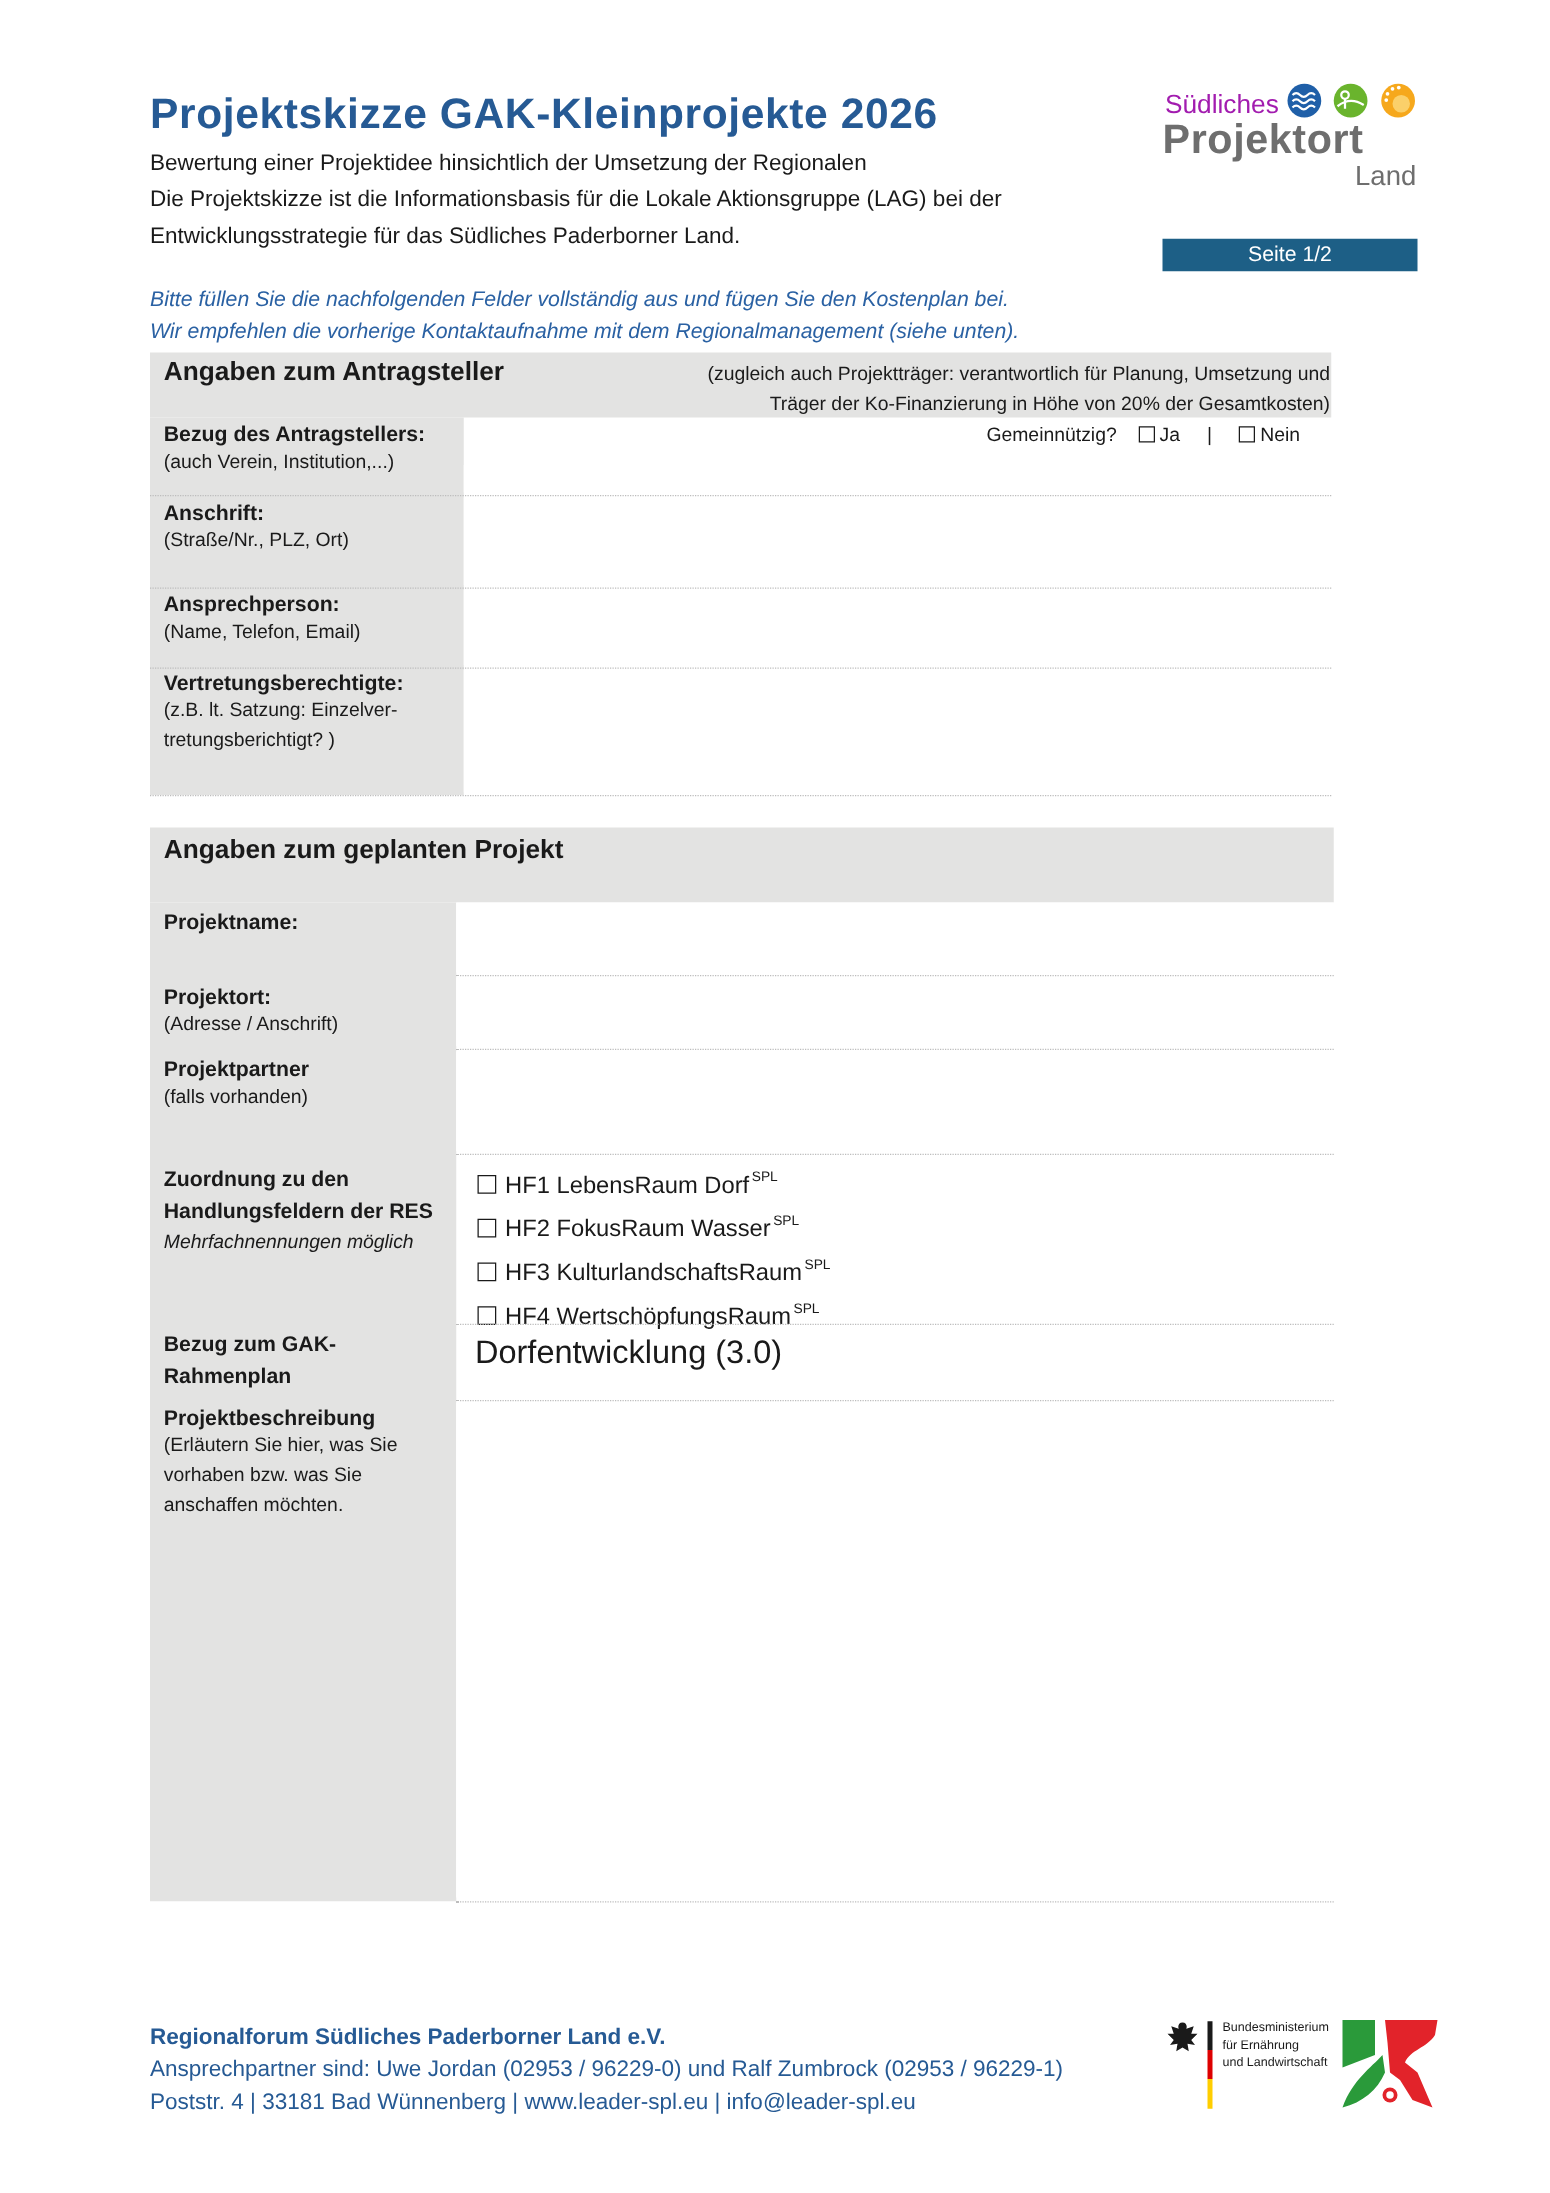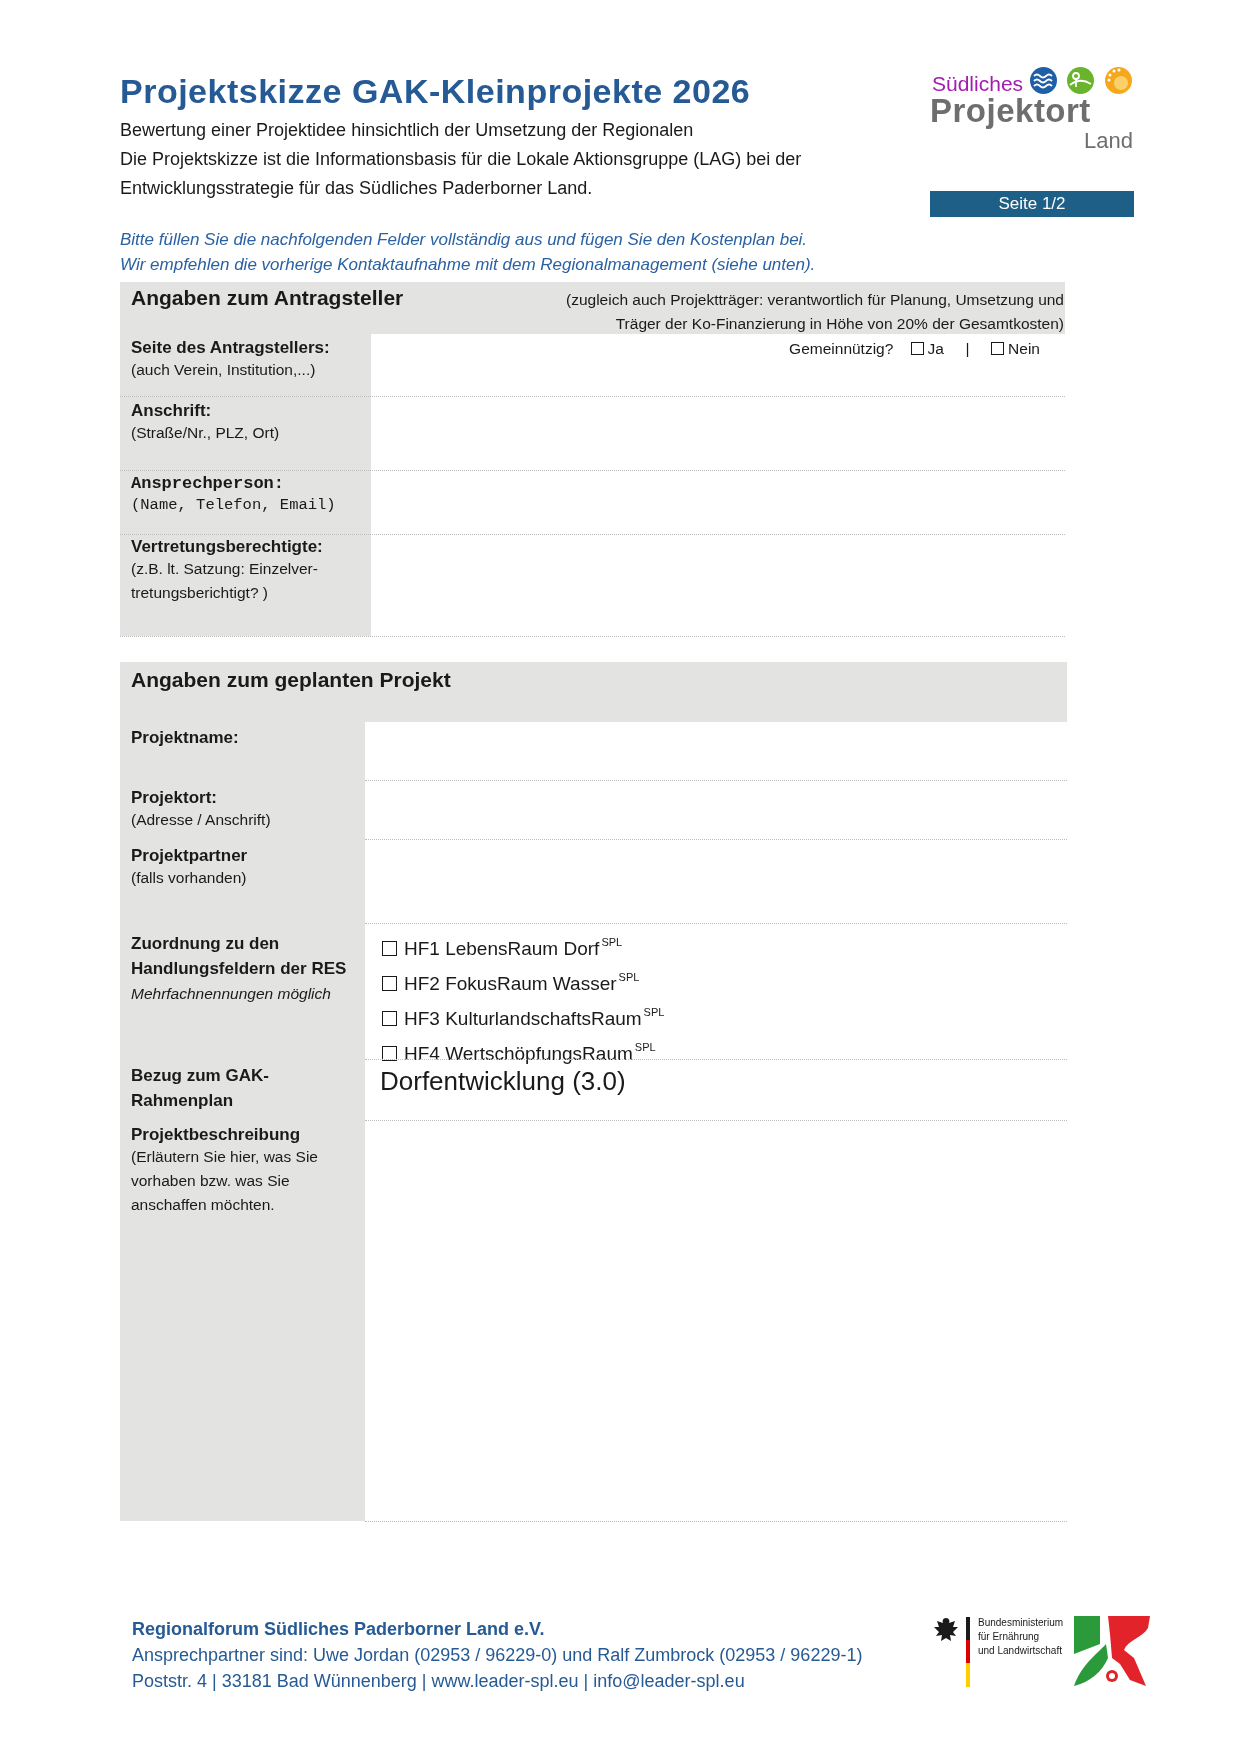--- a/index.html
+++ b/index.html
@@ -52,21 +52,21 @@
   .sec2-col { left: 120px; top: 722px; width: 245px; height: 799px; }
 
   .hf-list { left: 382px; top: 928px; font-size: 19px; line-height: 28px; color: #1a1a1a; }
   .hf-item { white-space: nowrap; }
   .hf-item sup { font-size: 11px; vertical-align: 9px; margin-left: 2px; }
   .hf-item .cb { width: 13px; height: 13px; margin-right: 7px; }
 
   .gak-value { left: 380px; top: 1066px; font-size: 26px; color: #1a1a1a; white-space: nowrap; }
 
   
-  .footer { left: 132px; top: 1616px; font-size: 18px; line-height: 26px; color: #265a94; }
+  .footer { left: 120px; top: 1616px; font-size: 18px; line-height: 26px; color: #265a94; }
   .footer div { white-space: nowrap; }
   .footer .org { font-weight: bold; }
 
   .bmel { left: 928px; top: 1612px; width: 150px; height: 80px; }
   .bmel-eagle { position: absolute; left: 4px; top: 4px; font-size: 22px; color: #1a1a1a; }
   .bmel-bar { position: absolute; left: 38px; top: 5px; width: 4px; height: 70px;
               background: linear-gradient(#1a1a1a 0 33%, #dd0000 33% 66%, #ffce00 66% 100%); }
   .bmel-text { position: absolute; left: 50px; top: 4px; font-size: 10px; line-height: 14px; color: #1a1a1a; }
   .bmel-text div { white-space: nowrap; }
 
@@ -117,21 +117,21 @@
 
 <div class="abs section-head sec1-head"></div>
 <div class="abs sec1-title">Angaben zum Antragsteller</div>
 <div class="abs sec1-note">
   <div>(zugleich auch Projektträger: verantwortlich für Planung, Umsetzung und</div>
   <div>Träger der Ko-Finanzierung in Höhe von 20% der Gesamtkosten)</div>
 </div>
 <div class="abs grey-col sec1-col"></div>
 
 <div class="abs" style="left:131px; top:338px;">
-  <div class="label-bold">Seite des Antragstellers:</div>
+  <div class="label-bold">Bezug des Antragstellers:</div>
   <div class="label-sub">(auch Verein, Institution,...)</div>
 </div>
 <div class="abs field-white" style="left:371px; top:372px; width:694px; height:22px;"></div>
 <div class="abs gemein">
   <span>Gemeinnützig?</span>
   &nbsp;&nbsp;
   <span><span class="cb"></span><span>Ja</span></span>
   &nbsp;&nbsp;&nbsp;
   <span>|</span>
   &nbsp;&nbsp;&nbsp;
@@ -139,21 +139,21 @@
 </div>
 <div class="sep" style="left:120px; top:396px; width:945px;"></div>
 
 <div class="abs" style="left:131px; top:401px;">
   <div class="label-bold">Anschrift:</div>
   <div class="label-sub">(Straße/Nr., PLZ, Ort)</div>
 </div>
 <div class="abs field-white" style="left:371px; top:398px; width:694px; height:70px;"></div>
 <div class="sep" style="left:120px; top:470px; width:945px;"></div>
 
-<div class="abs" style="left:131px; top:474px;font-family:Liberation Mono, monospace;">
+<div class="abs" style="left:131px; top:474px;">
   <div class="label-bold">Ansprechperson:</div>
   <div class="label-sub">(Name, Telefon, Email)</div>
 </div>
 <div class="abs field-white" style="left:371px; top:472px; width:694px; height:60px;"></div>
 <div class="sep" style="left:120px; top:534px; width:945px;"></div>
 
 <div class="abs" style="left:131px; top:537px;">
   <div class="label-bold">Vertretungsberechtigte:</div>
   <div class="label-sub">(z.B. lt. Satzung: Einzelver-</div>
   <div class="label-sub">tretungsberichtigt? )</div>

